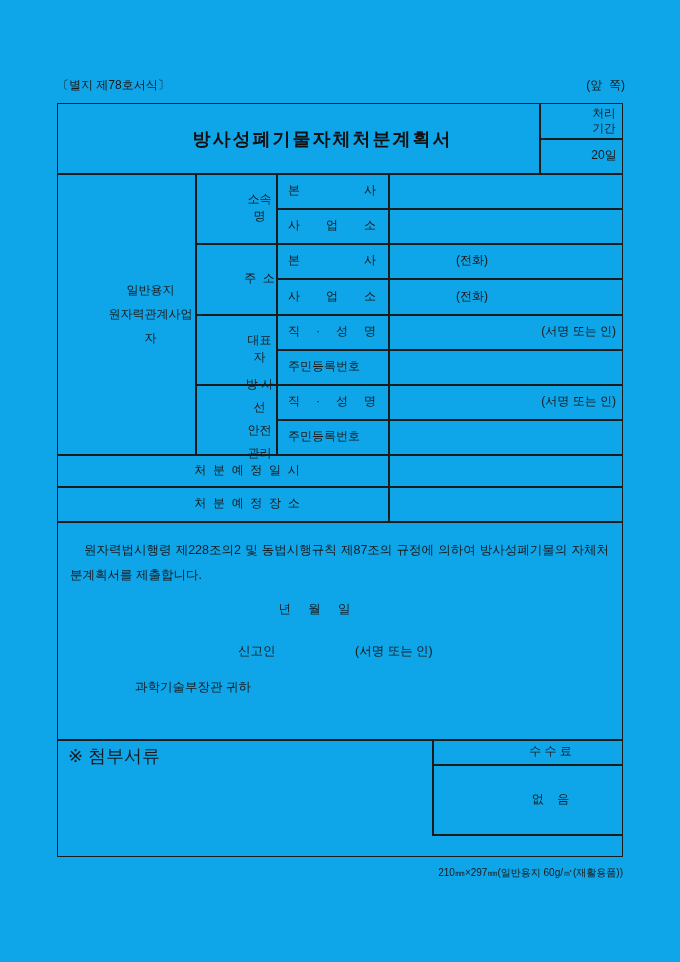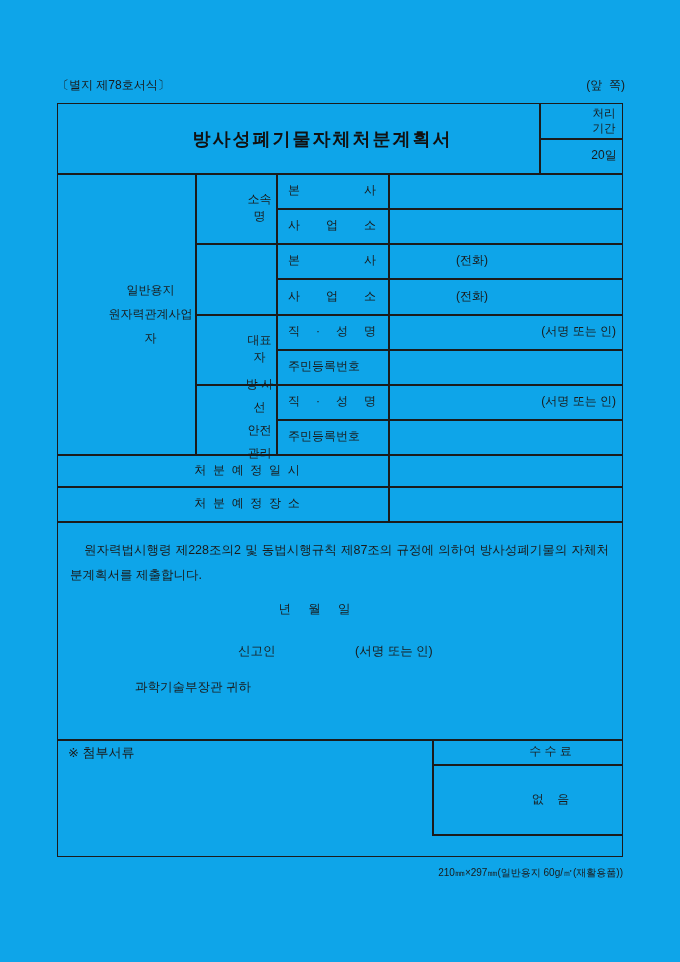--- a/index.html
+++ b/index.html
@@ -41,21 +41,21 @@
   .val-sign{justify-content:flex-end;padding-right:5px;}
   .statement{position:absolute;left:0;top:417px;width:563px;height:218px;font-size:12.5px;}
   .stmt-body{
     position:absolute;top:17px;left:12px;right:12px;
     text-indent:14px;text-align:justify;line-height:25px;
   }
   .stmt-date{position:absolute;top:80px;left:0;right:50px;text-align:center;white-space:pre;}
   .stmt-declarant{position:absolute;top:122px;left:180px;}
   .stmt-sign{position:absolute;top:122px;left:297px;white-space:pre;}
   .stmt-recipient{position:absolute;top:158px;left:77px;}
-  .attach-marker{position:absolute;left:10px;top:640px;font-size:13px;}
+  .attach-marker{position:absolute;left:10px;top:640px;font-size:18px;}
   .attach-body{
     position:absolute;left:23px;top:661px;width:344px;
     font-size:12px;line-height:23px;text-align:justify;
   }
   .footer{position:absolute;top:866px;right:57px;font-size:10px;color:#1a1a1a;}
 </style>
 </head>
 <body>
 
 <div class="page">
@@ -92,20 +92,21 @@
     <div class="cell center" style="left:0;top:0;width:481px;height:69px;">
       <span class="form-title">방사성폐기물자체처분계획서</span>
     </div>
     <div class="cell center" style="left:481px;top:0;width:82px;height:34px;font-size:11.5px;">처리기간</div>
     <div class="cell center" style="left:481px;top:34px;width:82px;height:35px;">20일</div>
 
     <div class="cell center prewrap" style="left:0;top:69px;width:137px;height:281px;line-height:24px;">일반용지
 원자력관계사업자</div>
 
     <div class="cell center prewrap" style="left:137px;top:69px;width:81px;height:70px;">소속명</div>
+    <div class="cell center prewrap" style="left:137px;top:139px;width:81px;height:71px;">주  소</div>
     <div class="cell center prewrap" style="left:137px;top:210px;width:81px;height:70px;">대표자</div>
     <div class="cell center prewrap" style="left:137px;top:280px;width:81px;height:70px;line-height:23px;">방 사 선
 안전관리</div>
 
     <div class="rlabel" style="top:69px;height:35px;line-height:35px;">본 사</div>
     <div class="rlabel" style="top:104px;height:35px;line-height:35px;">사 업 소</div>
     <div class="rlabel" style="top:139px;height:35px;line-height:35px;">본 사</div>
     <div class="rlabel" style="top:174px;height:36px;line-height:36px;">사 업 소</div>
     <div class="rlabel" style="top:210px;height:35px;line-height:35px;">직 · 성 명</div>
     <div class="rlabel" style="top:245px;height:35px;line-height:35px;">주민등록번호</div>

